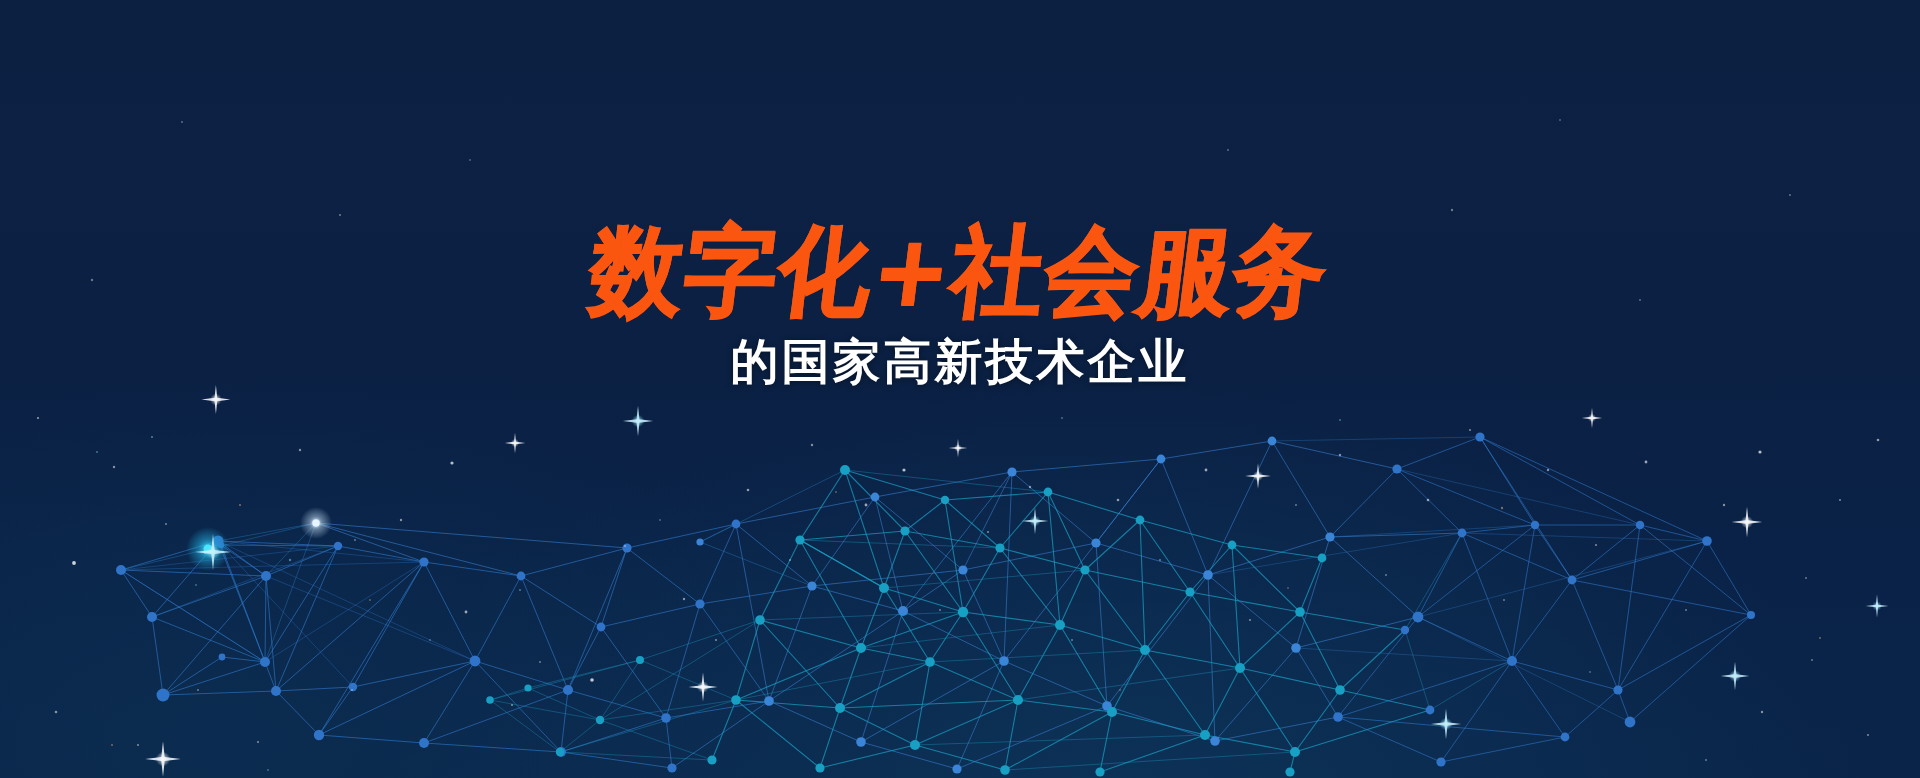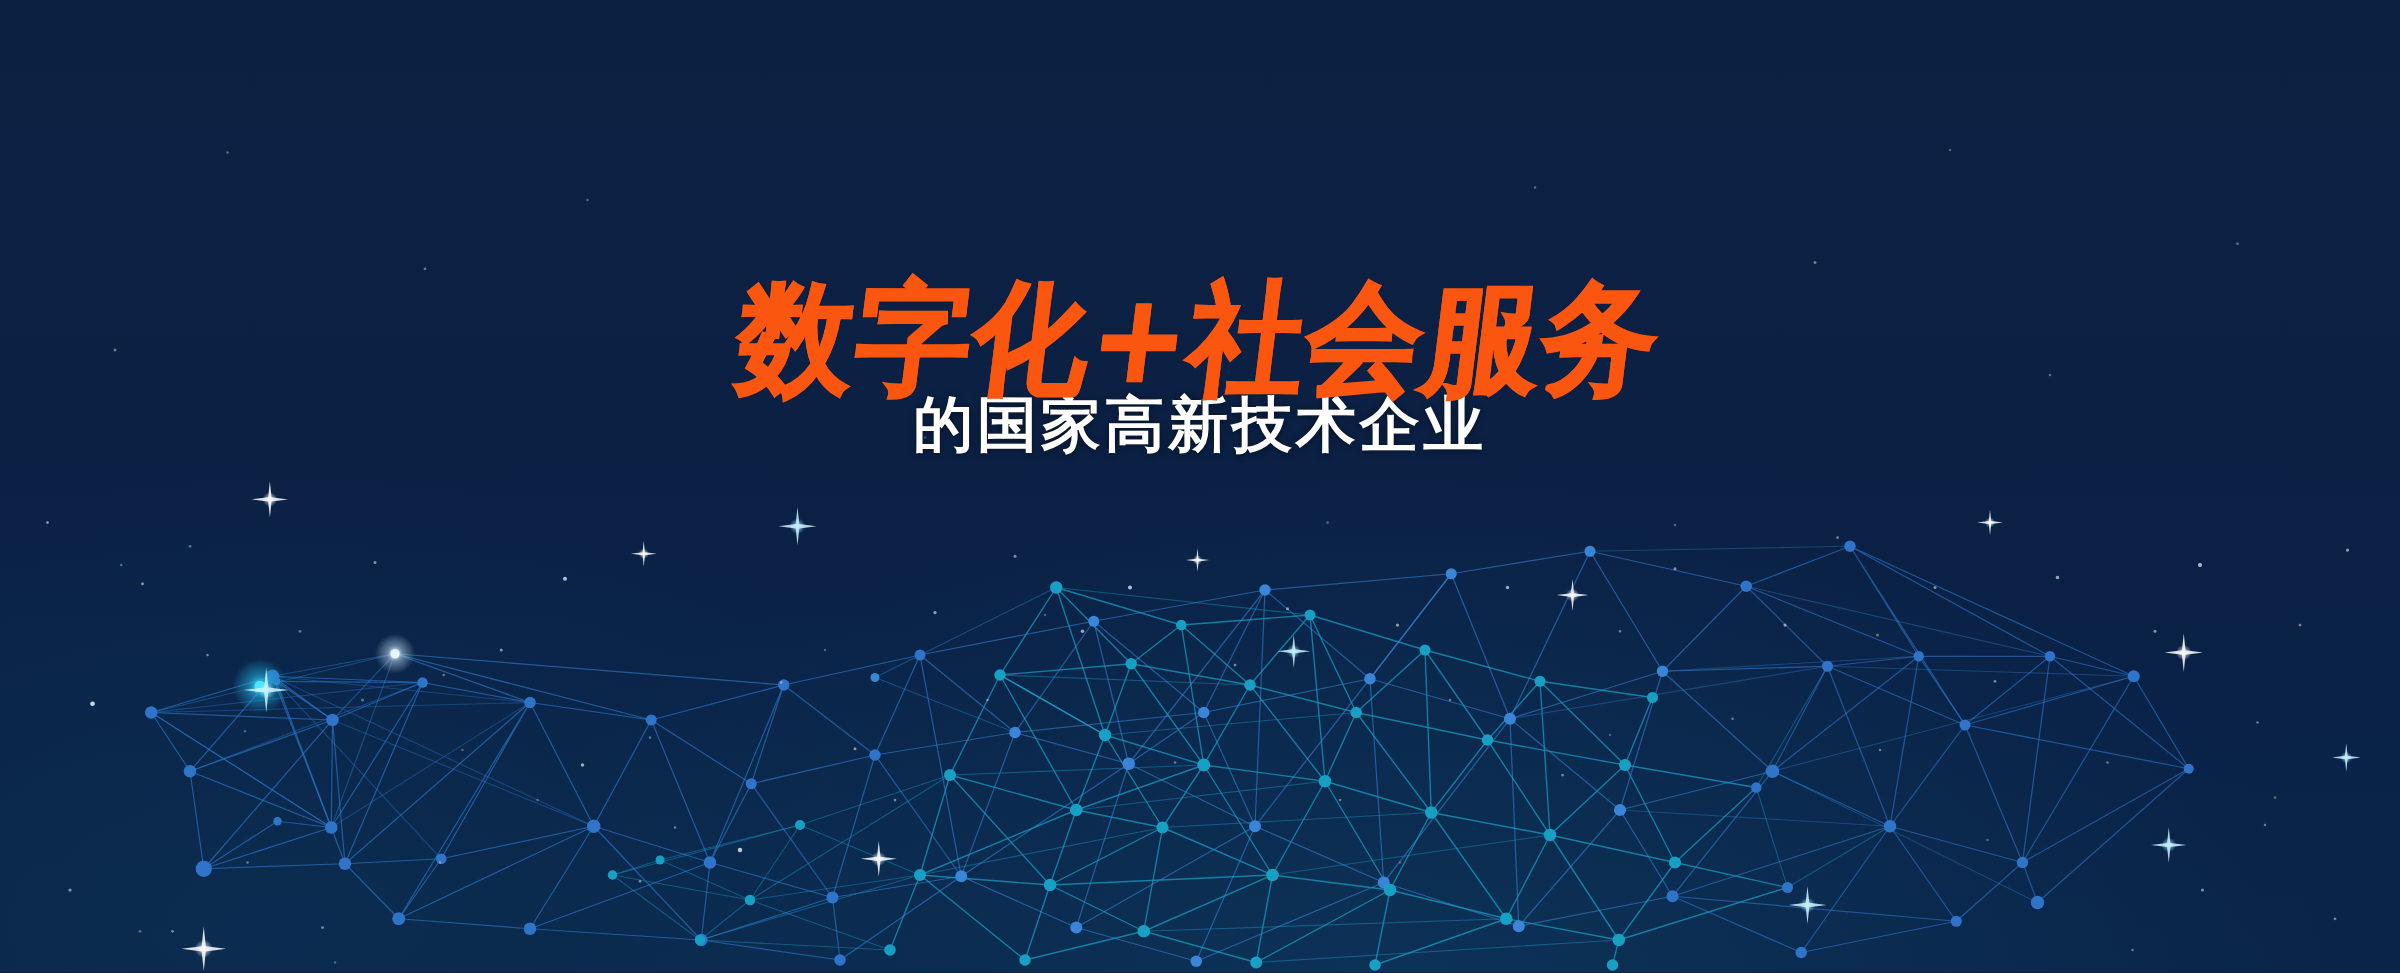--- a/index.html
+++ b/index.html
@@ -34,22 +34,23 @@
     font-size:92px;
     font-weight:900;
     letter-spacing:2px;
     line-height:1.0;
     transform:skewX(-7deg) scaleY(1.06);
     text-shadow:0 0 1px #fa5610, 1px 0 0 #fa5610, -1px 0 0 #fa5610;
     white-space:nowrap;
     -webkit-text-stroke:2px #fa5610;
   }
   #subtitle{
+    margin-top:18px;
     color:#ffffff;
-    font-family:Liberation Mono, monospace;
+    font-family:Liberation Sans, sans-serif;
     font-size:48px;
     font-weight:700;
     letter-spacing:3px;
     line-height:1.1;
     white-space:nowrap;
     text-shadow:0 1px 6px rgba(0,0,0,.45);
   }
 </style>
 </head>
 <body>

